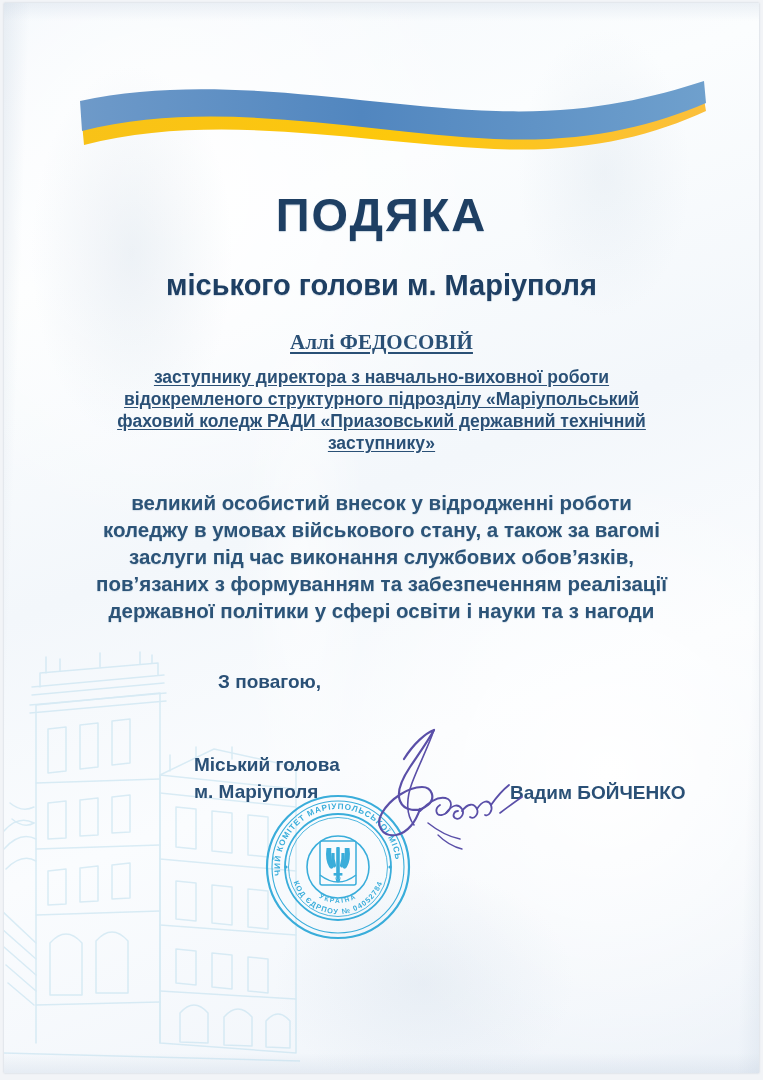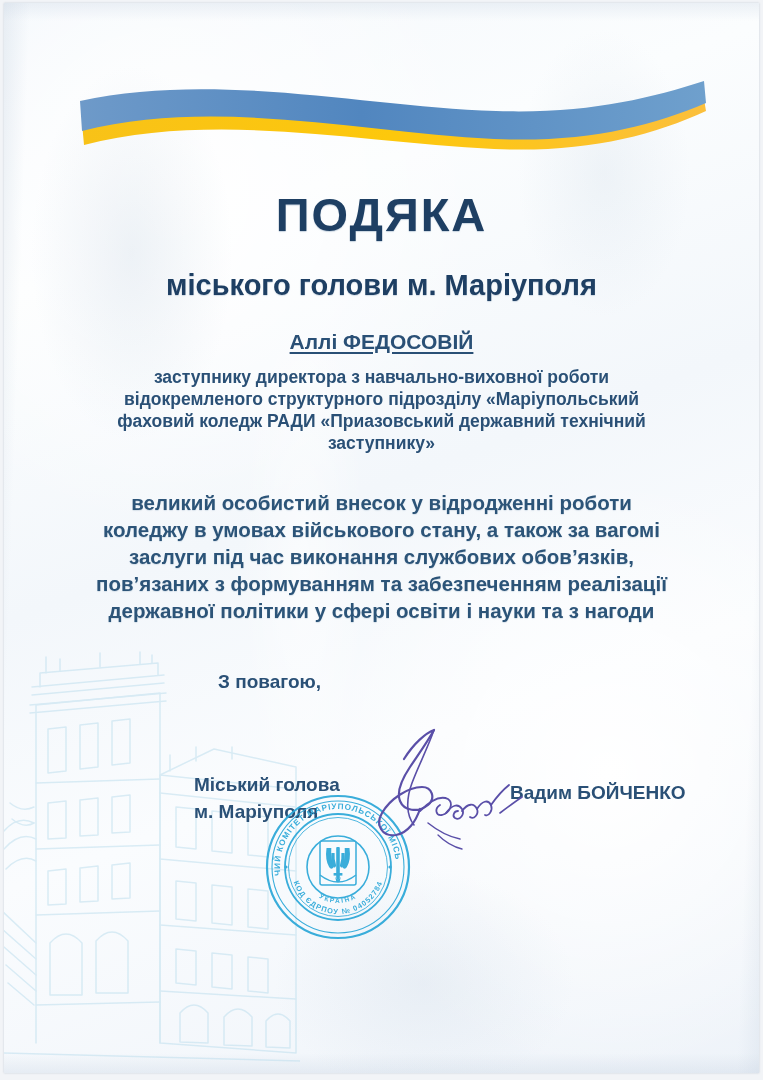--- a/index.html
+++ b/index.html
@@ -114,39 +114,41 @@
 
   .recipient-name {
     position: absolute;
     left: 0;
     top: 327px;
     width: 755px;
     text-align: center;
     font-size: 21px;
     font-weight: 700;
     color: #2a5076;
+    font-family: Liberation Serif, serif;
   }
   .recipient-name span {
     text-decoration: underline;
     text-underline-offset: 3px;
   }
 
   .recipient-role {
     position: absolute;
     left: 0;
     top: 363px;
     width: 755px;
     text-align: center;
     font-size: 17.5px;
     font-weight: 700;
     line-height: 22px;
     color: #2a5076;
   }
   .recipient-role .rl {
     display: block;
+    text-decoration: underline;
     text-underline-offset: 2px;
   }
 
   .citation {
     position: absolute;
     left: 0;
     top: 486px;
     width: 755px;
     text-align: center;
     font-size: 20.5px;
@@ -168,21 +170,20 @@
   }
 
   .signer-title {
     position: absolute;
     left: 190px;
     top: 748px;
     font-size: 19px;
     font-weight: 700;
     line-height: 27px;
     color: #2a5076;
-    margin-top: 20px;
   }
   .signer-title .sl { display: block; }
 
   .signer-name {
     position: absolute;
     left: 506px;
     top: 779px;
     font-size: 19px;
     font-weight: 700;
     color: #2a5076;

